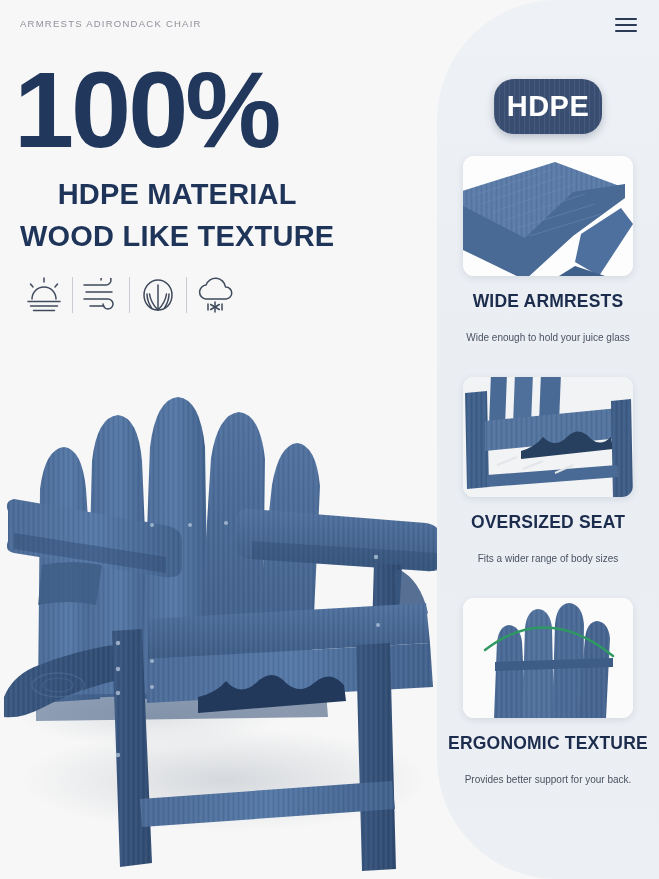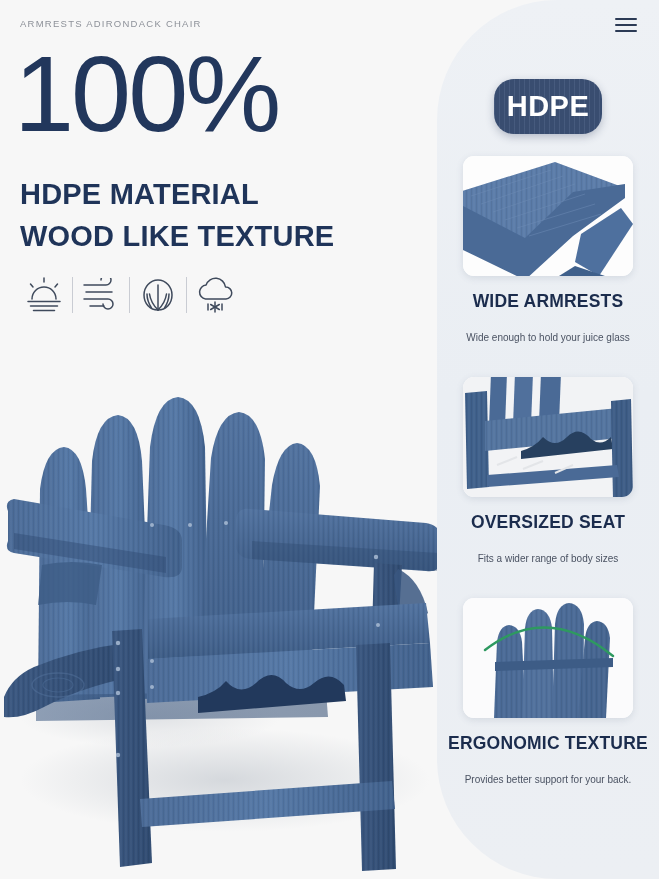--- a/index.html
+++ b/index.html
@@ -12,31 +12,31 @@
   }
   #root { position:absolute; inset:0; background:#f7f7f7; }
 
   
   .kicker{
     position:absolute; left:20px; top:18px;
     font-size:9.5px; letter-spacing:1.25px;
     color:#8d9199; font-weight:400; white-space:nowrap;
   }
   .hero-num{
-    position:absolute; left:14px; top:44px;
-    font-size:108px; line-height:.92; font-weight:400;
+    position:absolute; left:14px; top:60px;
+    font-size:108px; line-height:.92; font-weight:700;
     letter-spacing:-3px; color:#22375c;
     background-image:repeating-linear-gradient(90deg,
         rgba(255,255,255,.11) 0 1px, rgba(0,0,0,0) 1px 4px);
     -webkit-background-clip:text; background-clip:text;
   }
   .hero-sub{
     position:absolute; left:20px; top:174px;
     font-size:29px; line-height:1.44; font-weight:700;
-    letter-spacing:.2px; color:#1f3459;
+    letter-spacing:.2px; color:#1f3459;text-align:center;
   }
   .hero-sub div{ white-space:nowrap; }
 
   
   .icon-strip{
     position:absolute; left:16px; top:274px;
     display:flex; align-items:center; gap:0;
   }
   .icon-cell{ width:56px; display:flex; justify-content:center; align-items:center; height:42px; }
   .icon-div{ width:1px; height:36px; background:#c9ccd3; }

